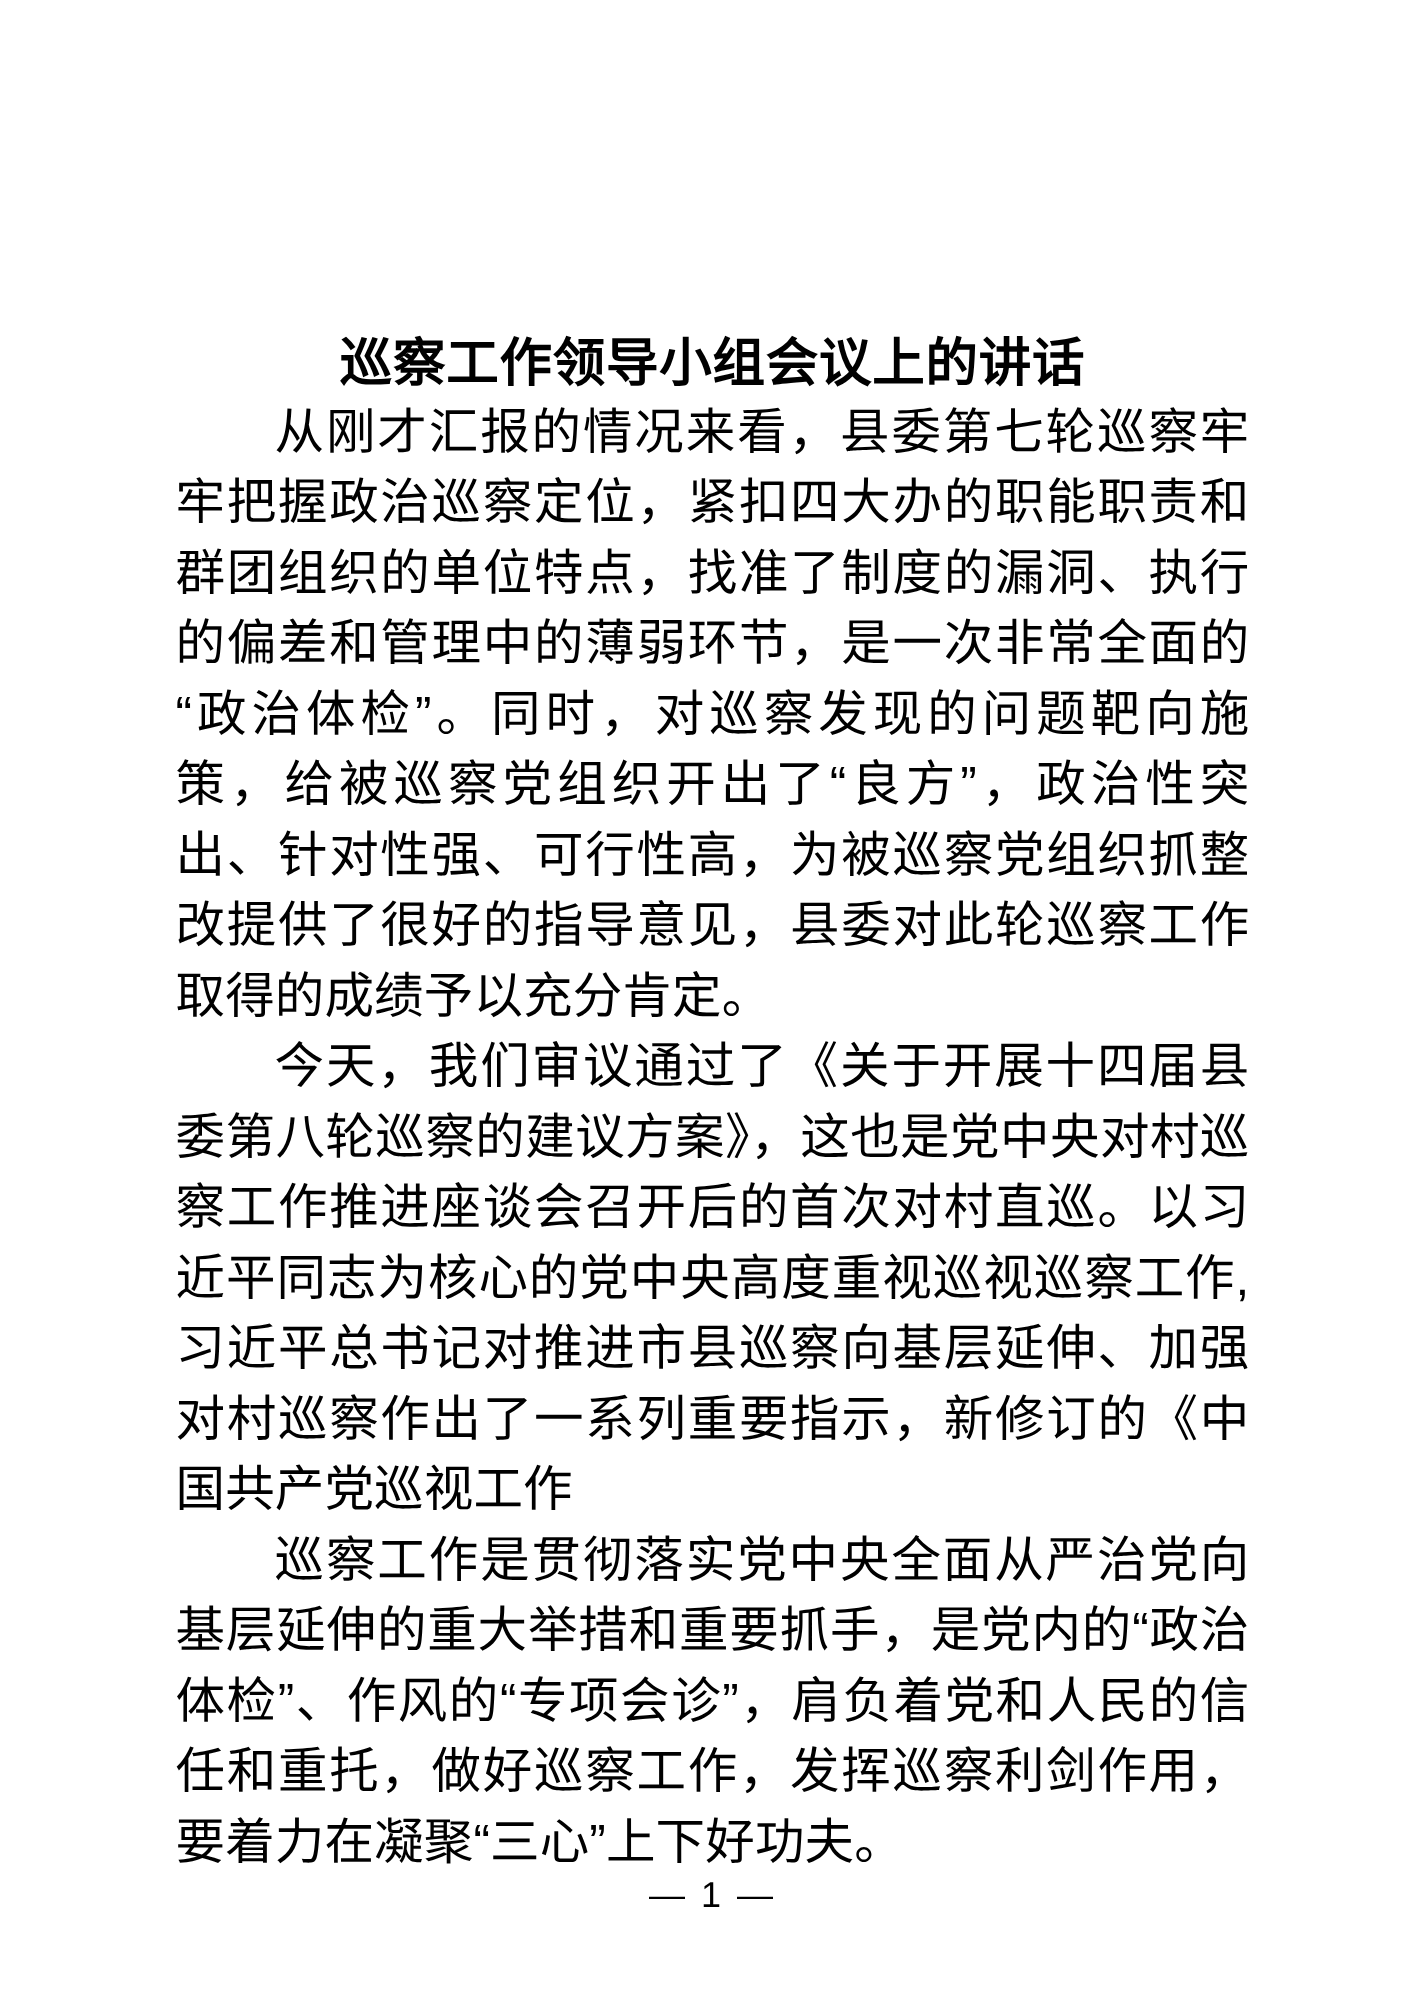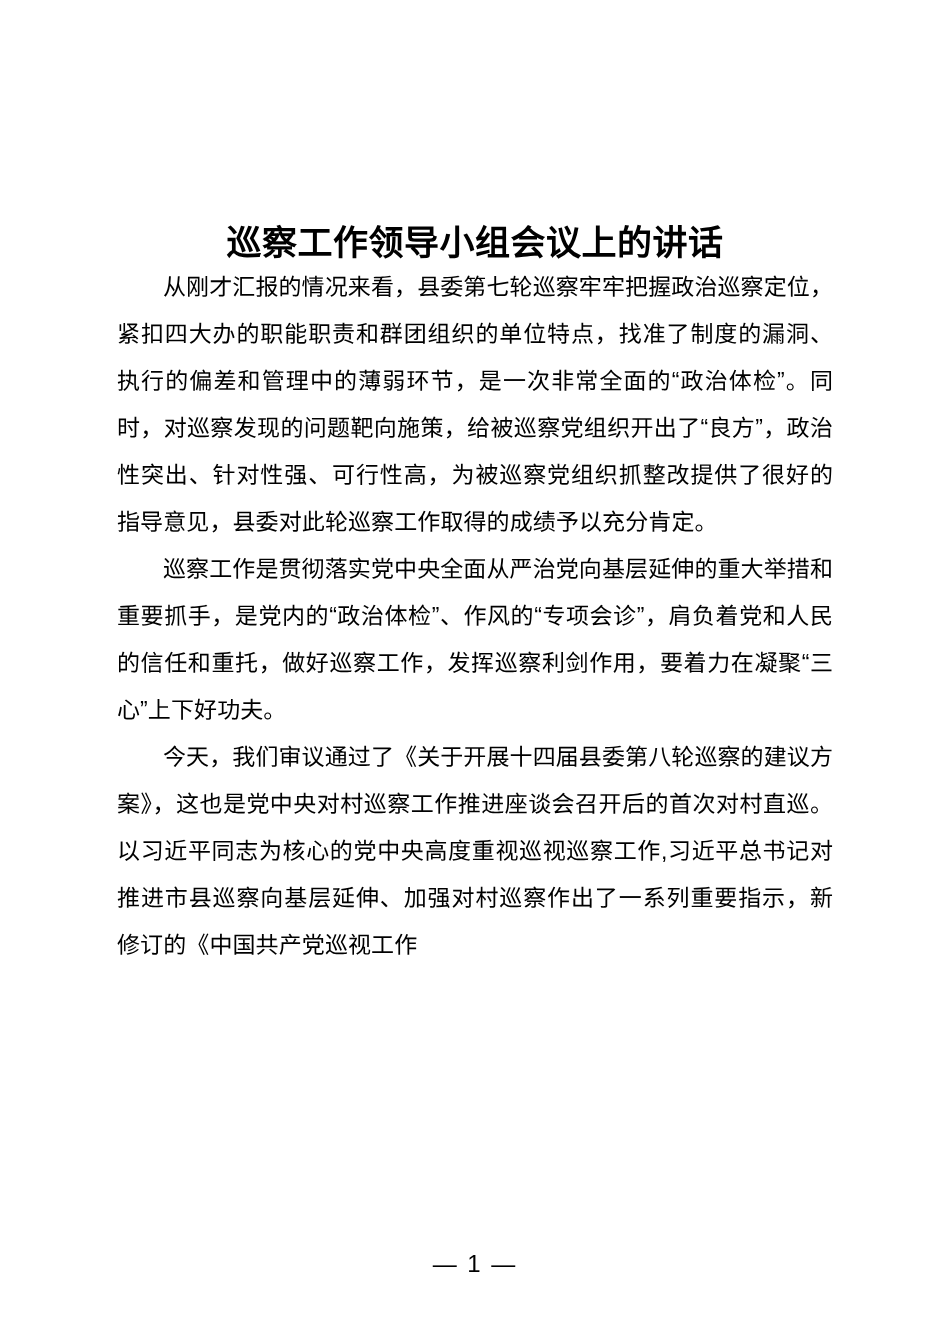--- a/index.html
+++ b/index.html
@@ -41,21 +41,21 @@
   .salutation {
     font-size: 28.5px;
     line-height: 47px;
     margin: 0;
     padding-top: 46px;
     letter-spacing: 0.1px;
     text-align: justify;
     text-justify: inter-ideograph;
   }
   .para {
-    font-size: 23px;
+    font-size: 33px;
     line-height: 47px;
     margin: 0;
     text-indent: 2em;
     letter-spacing: 0.1px;
     text-align: justify;
     text-justify: inter-ideograph;
     text-align-last: left;
   }
   .footer {
     position: absolute;
@@ -74,21 +74,21 @@
 
 <div class="page">
 
   <div class="doc-body">
 
     <h1 class="doc-title">巡察工作领导小组会议上的讲话</h1>
 
 
     <p class="para">从刚才汇报的情况来看，县委第七轮巡察牢牢把握政治巡察定位，紧扣四大办的职能职责和群团组织的单位特点，找准了制度的漏洞、执行的偏差和管理中的薄弱环节，是一次非常全面的“政治体检”。同时，对巡察发现的问题靶向施策，给被巡察党组织开出了“良方”，政治性突出、针对性强、可行性高，为被巡察党组织抓整改提供了很好的指导意见，县委对此轮巡察工作取得的成绩予以充分肯定。</p>
 
+    <p class="para">今天，我们审议通过了《关于开展十四届县委第八轮巡察的建议方案》，这也是党中央对村巡察工作推进座谈会召开后的首次对村直巡。以习近平同志为核心的党中央高度重视巡视巡察工作,习近平总书记对推进市县巡察向基层延伸、加强对村巡察作出了一系列重要指示，新修订的《中国共产党巡视工作</p>
+
     <p class="para">巡察工作是贯彻落实党中央全面从严治党向基层延伸的重大举措和重要抓手，是党内的“政治体检”、作风的“专项会诊”，肩负着党和人民的信任和重托，做好巡察工作，发挥巡察利剑作用，要着力在凝聚“三心”上下好功夫。</p>
-
-    <p class="para">今天，我们审议通过了《关于开展十四届县委第八轮巡察的建议方案》，这也是党中央对村巡察工作推进座谈会召开后的首次对村直巡。以习近平同志为核心的党中央高度重视巡视巡察工作,习近平总书记对推进市县巡察向基层延伸、加强对村巡察作出了一系列重要指示，新修订的《中国共产党巡视工作</p>
 
   </div>
 
   <div class="footer">— 1 —</div>
 
 </div>
 
 </body></html>

